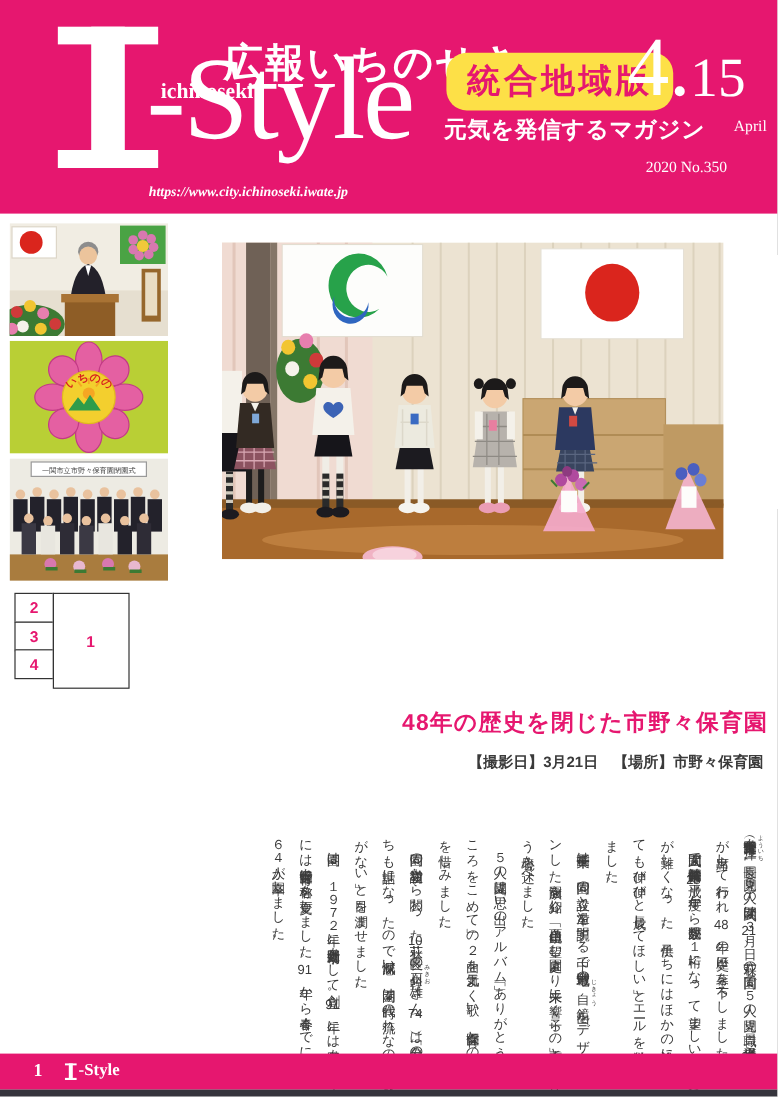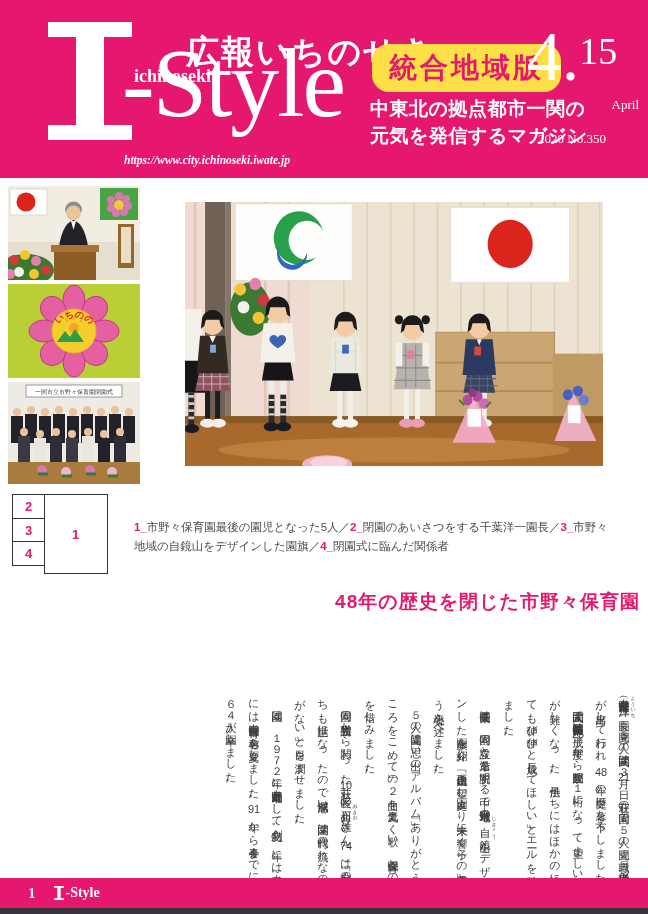--- a/index.html
+++ b/index.html
@@ -17,21 +17,21 @@
            font-style:italic;font-weight:bold;font-size:12.5px;}
   .url{position:absolute;left:92px;top:154px;font-family:"Liberation Serif","DejaVu Serif",serif;
        font-style:italic;font-weight:bold;font-size:11.5px;margin-left:32px;}
   .badge{position:absolute;left:372px;top:44px;background:#fde047;color:#e6176f;border-radius:17px;
          padding:5px 17px;font-size:28px;font-weight:bold;letter-spacing:3px;font-family:Liberation Serif, serif;}
   .subtitle{position:absolute;left:370px;top:96px;font-size:19px;font-weight:bold;line-height:1.4;letter-spacing:0.5px;}
   .date-block{position:absolute;left:505px;top:24px;width:134px;text-align:center;
               font-family:"Liberation Serif","DejaVu Serif",serif;}
   .issue{display:flex;justify-content:center;align-items:flex-start;}
   .issue .d1{font-size:70px;line-height:0.95;}
-  .issue .d2{font-size:38px;line-height:1;margin-top:8px;}
+  .issue .d2{font-size:46px;line-height:1;margin-top:18px;}
   .issue-month{font-size:13px;margin-top:6px;text-align:right;}
   .issue-no{font-size:13px;margin-top:18px;}
   
   .montage{position:absolute;left:8px;top:186px;width:635px;height:296px;display:flex;gap:5px;}
   .side-col{width:132px;display:flex;flex-direction:column;gap:4px;}
   .side-col figure{margin:0;}
   .main-photo{flex:1;}
   figure svg{display:block;width:100%;height:100%;}
   
   .caption-row{position:absolute;left:12px;top:494px;width:624px;display:flex;}
@@ -75,21 +75,20 @@
         <rect x="28" y="0" width="28" height="118" fill="#fff"></rect>
         <rect x="0" y="103" width="84" height="15" fill="#fff"></rect>
       </svg>
     </span>
     <div class="kicker">広報いちのせき</div>
     <div class="chinoseki">ichinoseki</div>
     <div class="logo-style">-Style</div>
     <div class="url">https://www.city.ichinoseki.iwate.jp</div>
     <div class="badge">統合地域版</div>
     <div class="subtitle">
-      <div>中東北の拠点都市一関の</div>
       <div>元気を発信するマガジン</div>
     </div>
     <div class="date-block">
       <div class="issue">
         <span class="d1">4.</span>
         <span class="d2">15</span>
       </div>
       <div class="issue-month">April</div>
       <div class="issue-no">2020 No.350</div>
     </div>
@@ -377,24 +376,24 @@
     </figure>
   </section>
 
   <section class="caption-row">
     <div class="diagram">
       <div class="cell cell-2">2</div>
       <div class="cell cell-3">3</div>
       <div class="cell cell-4">4</div>
       <div class="cell cell-1">1</div>
     </div>
-    <p class="caption-text"><span class="cap-num">1_</span>市野々保育園最後の園児となった5人／<span class="cap-num">2_</span>閉園のあいさつをする千葉洋一園長／<span class="cap-num">3_</span>市野々地域の自鏡山をデザインした園旗／<span class="cap-num">4_</span>閉園式に臨んだ関係者</p>
   </section>
 
   <h1 class="headline">48年の歴史を閉じた市野々保育園</h1>
+  <p class="meta">【撮影日】3月21日　【場所】市野々保育園</p>
 
   <article class="article">
       <p>市野々保育園（千葉<ruby>洋一<rt>よういち</rt></ruby>園長、園児５人）の閉園式は３月<span class="tcy">21</span>日、萩荘の同園で５人の園児、職員、保護者ら<span class="tcy">30</span>人が出席して行われ、<span class="tcy">48</span>年の歴史に幕を下ろしました。</p>
       <p>閉園式で勝部修一関市長は「平成<span class="tcy">25</span>年度から園児数が１桁になって望ましい保育環境の維持が難しくなった。子供たちにはほかの施設に行っても伸び伸びと成長してほしい」とエールを送りました。</p>
       <p>千葉園長は、同園の設立と沿革を説明する中で市野々地域の<ruby>自鏡<rt>じきょう</rt></ruby>山をデザインした園旗を紹介し、「自鏡山頂き望む園庭より未来に響く子らの声」と閉園に伴う心境を述べました。</p>
       <p>５人の園児は「思い出のアルバム」「ありがとうこころをこめて」の２曲を元気よく歌い、保育園との別れを惜しみました。</p>
       <p>同園の設立当初から関わった萩荘<span class="tcy">10</span>区長の石川<ruby>幹雄<rt>みきお</rt></ruby>さん（<span class="tcy">74</span>）は「自分の子供たちも世話になったので感慨深い。閉園は時代の流れなので仕方がない」と目を潤ませました。</p>
       <p>同園は、１９７２年に市野々幼児園として創立。<span class="tcy">91</span>年には市野々保育所、<span class="tcy">96</span>年には市野々保育園に名称を変更しました。<span class="tcy">91</span>年から今春までに１６４人が卒園しました。</p>
     </article>
 

